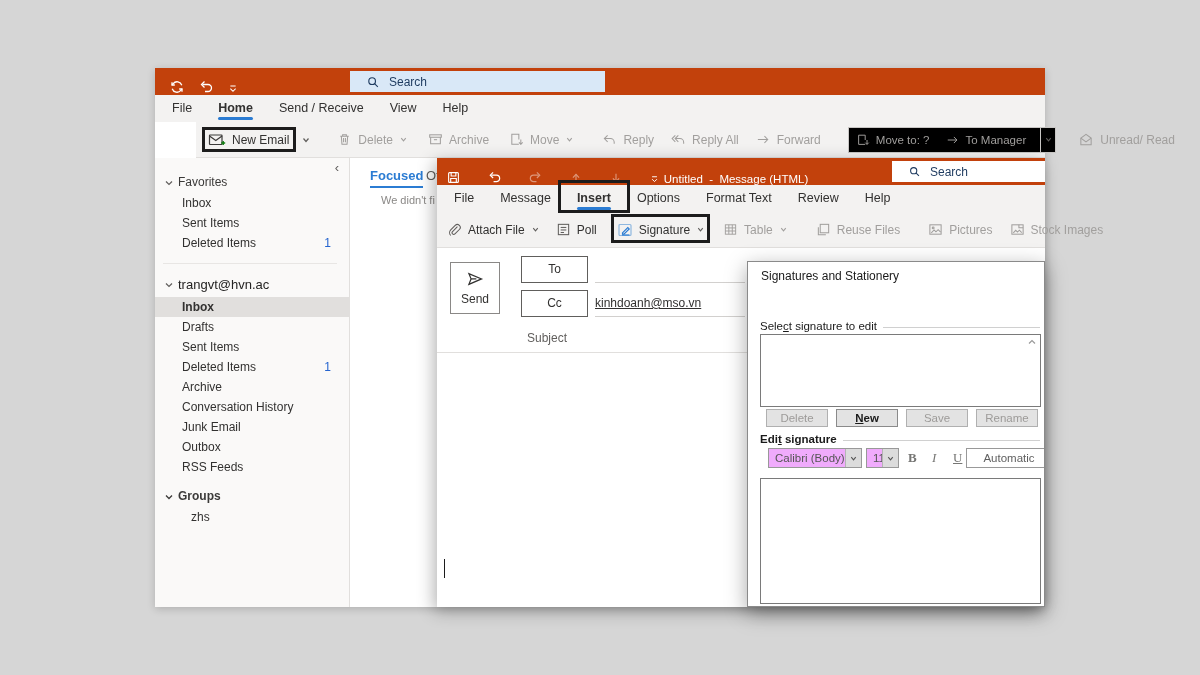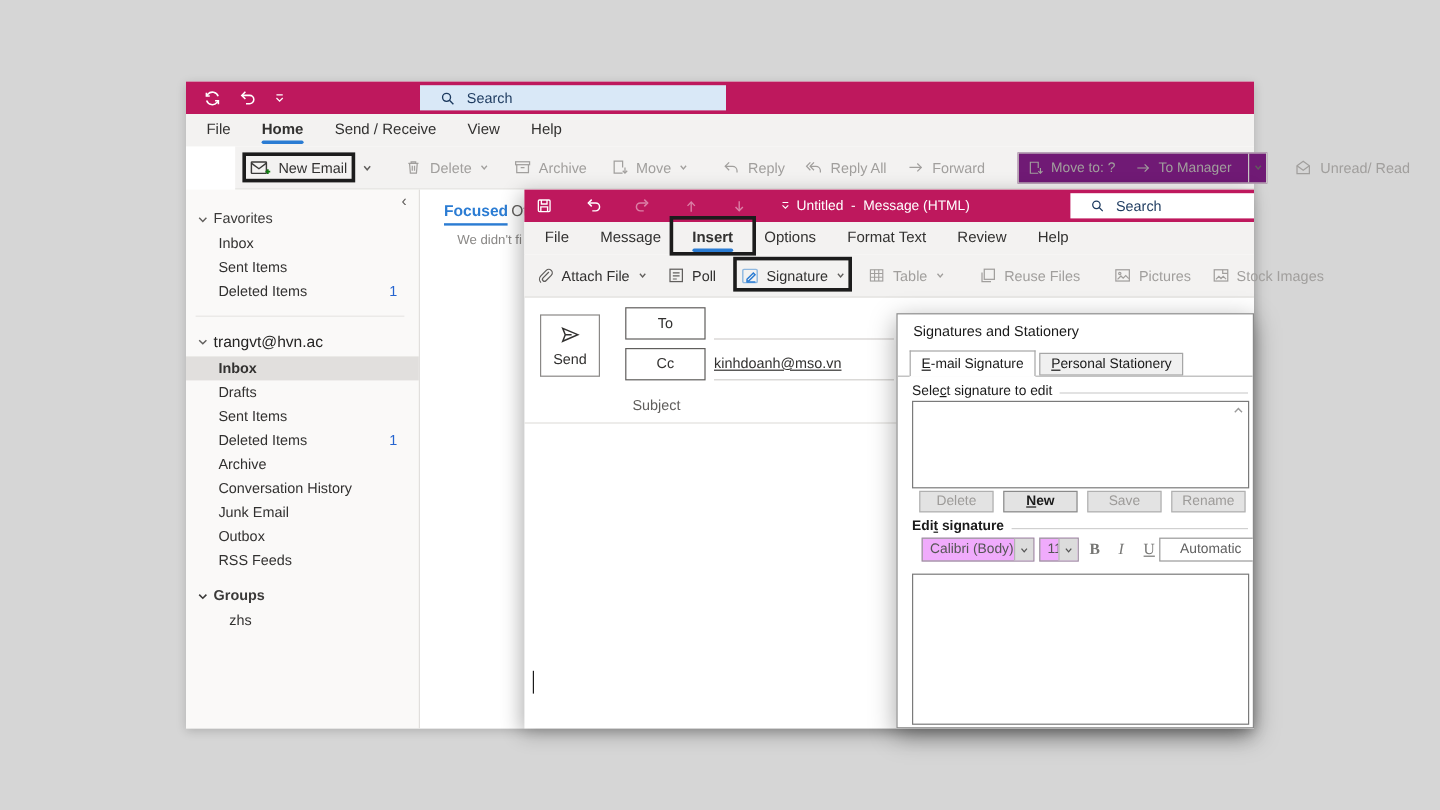--- a/index.html
+++ b/index.html
@@ -5,21 +5,21 @@
   * { margin:0; padding:0; box-sizing:border-box; }
   html,body { width:1200px; height:675px; }
   body { background:#d6d6d6; font-family:"Liberation Sans",sans-serif; color:#323130;
          position:relative; overflow:hidden; font-size:12px; }
   .abs { position:absolute; }
   svg { display:block; }
 
   
   #app { position:absolute; left:155px; top:68px; width:890px; height:539px;
          background:#fff; z-index:10; box-shadow:0 2px 8px rgba(0,0,0,.18); }
-  .bluebar { height:27px; background:#be185d; display:flex; align-items:center; color:#fff; }
+  .bluebar { height:27px; background:#c2410c; display:flex; align-items:flex-end; color:#fff; }
   #app .bluebar { padding-left:14px; gap:13px; }
   .dim { opacity:.45; }
   .searchbox { position:absolute; top:3px; height:21px; background:#d9e8f7;
                display:flex; align-items:center; padding-left:16px; gap:9px; color:#1d3a5f; }
   #app .searchbox { left:195px; width:255px; }
   input.sfield { border:none; background:transparent; outline:none; flex:1; min-width:0;
                  font:12px "Liberation Sans",sans-serif; color:#1d3a5f; }
   input.sfield::placeholder { color:#1d3a5f; opacity:1; }
 
   .tabsrow { height:27px; background:#f3f2f1; display:flex; font-size:12.5px; padding-left:4px; }
@@ -233,21 +233,21 @@
     <div class="cmd dis" style="margin-left:17px;">
       <svg width="15" height="15" viewBox="0 0 16 16" fill="none" stroke="currentColor" stroke-width="1.1">
         <line x1="2" y1="8" x2="12.5" y2="8"></line>
           <polyline points="9,4.5 12.5,8 9,11.5"></polyline>
       </svg>
       <span>Forward</span>
     </div>
 
     <span class="vsep" style="margin-left:15px;"></span>
 
-    <div class="cmd dis" style="margin-left:12px; border:1px solid #c8c6c4; background:#701a75; height:26px; padding:0 0 0 7px;">
+    <div class="cmd dis" style="margin-left:12px; border:1px solid #c8c6c4; background:#000000; height:26px; padding:0 0 0 7px;">
       <svg width="14" height="14" viewBox="0 0 16 16" fill="none" stroke="currentColor" stroke-width="1.1">
         <path d="M10.5 13H3V2.5h7.5V8"></path>
           <line x1="12.6" y1="8" x2="12.6" y2="13"></line>
         <polyline points="10.6,11 12.6,13 14.6,11"></polyline>
       </svg>
       <span style="font-size:11.5px;">Move to: ?</span>
       <svg width="14" height="14" viewBox="0 0 16 16" fill="none" stroke="currentColor" stroke-width="1.1" style="margin-left:10px;">
         <line x1="2" y1="8" x2="12.5" y2="8"></line>
           <polyline points="9,4.5 12.5,8 9,11.5"></polyline>
       </svg>
@@ -476,24 +476,20 @@
   <div class="hdrdiv"></div>
 
   <div class="abs" style="left:0; top:195px; right:0; bottom:0;">
     <div class="caret"></div>
   </div>
 </div>
 
 <div id="dlg">
   <span class="dtitle">Signatures and Stationery</span>
 
-  <div class="dtabs">
-    <span class="dtab sel"><span></span><span class="key">E</span><span>-mail Signature</span></span>
-    <span class="dtab" style="margin-left:3px;"><span></span><span class="key">P</span><span>ersonal Stationery</span></span>
-  </div>
 
   <div class="glabel" style="top:58px;">
     <span><span>Sele</span><span class="key">c</span><span>t signature to edit</span></span>
     <span class="rule"></span>
   </div>
 
   <div class="siglist">
     <span class="scrollup">
       <svg width="10" height="8" viewBox="0 0 10 8" fill="none" stroke="currentColor" stroke-width="1.2">
           <polyline points="2,5.5 5,2.5 8,5.5"></polyline>

